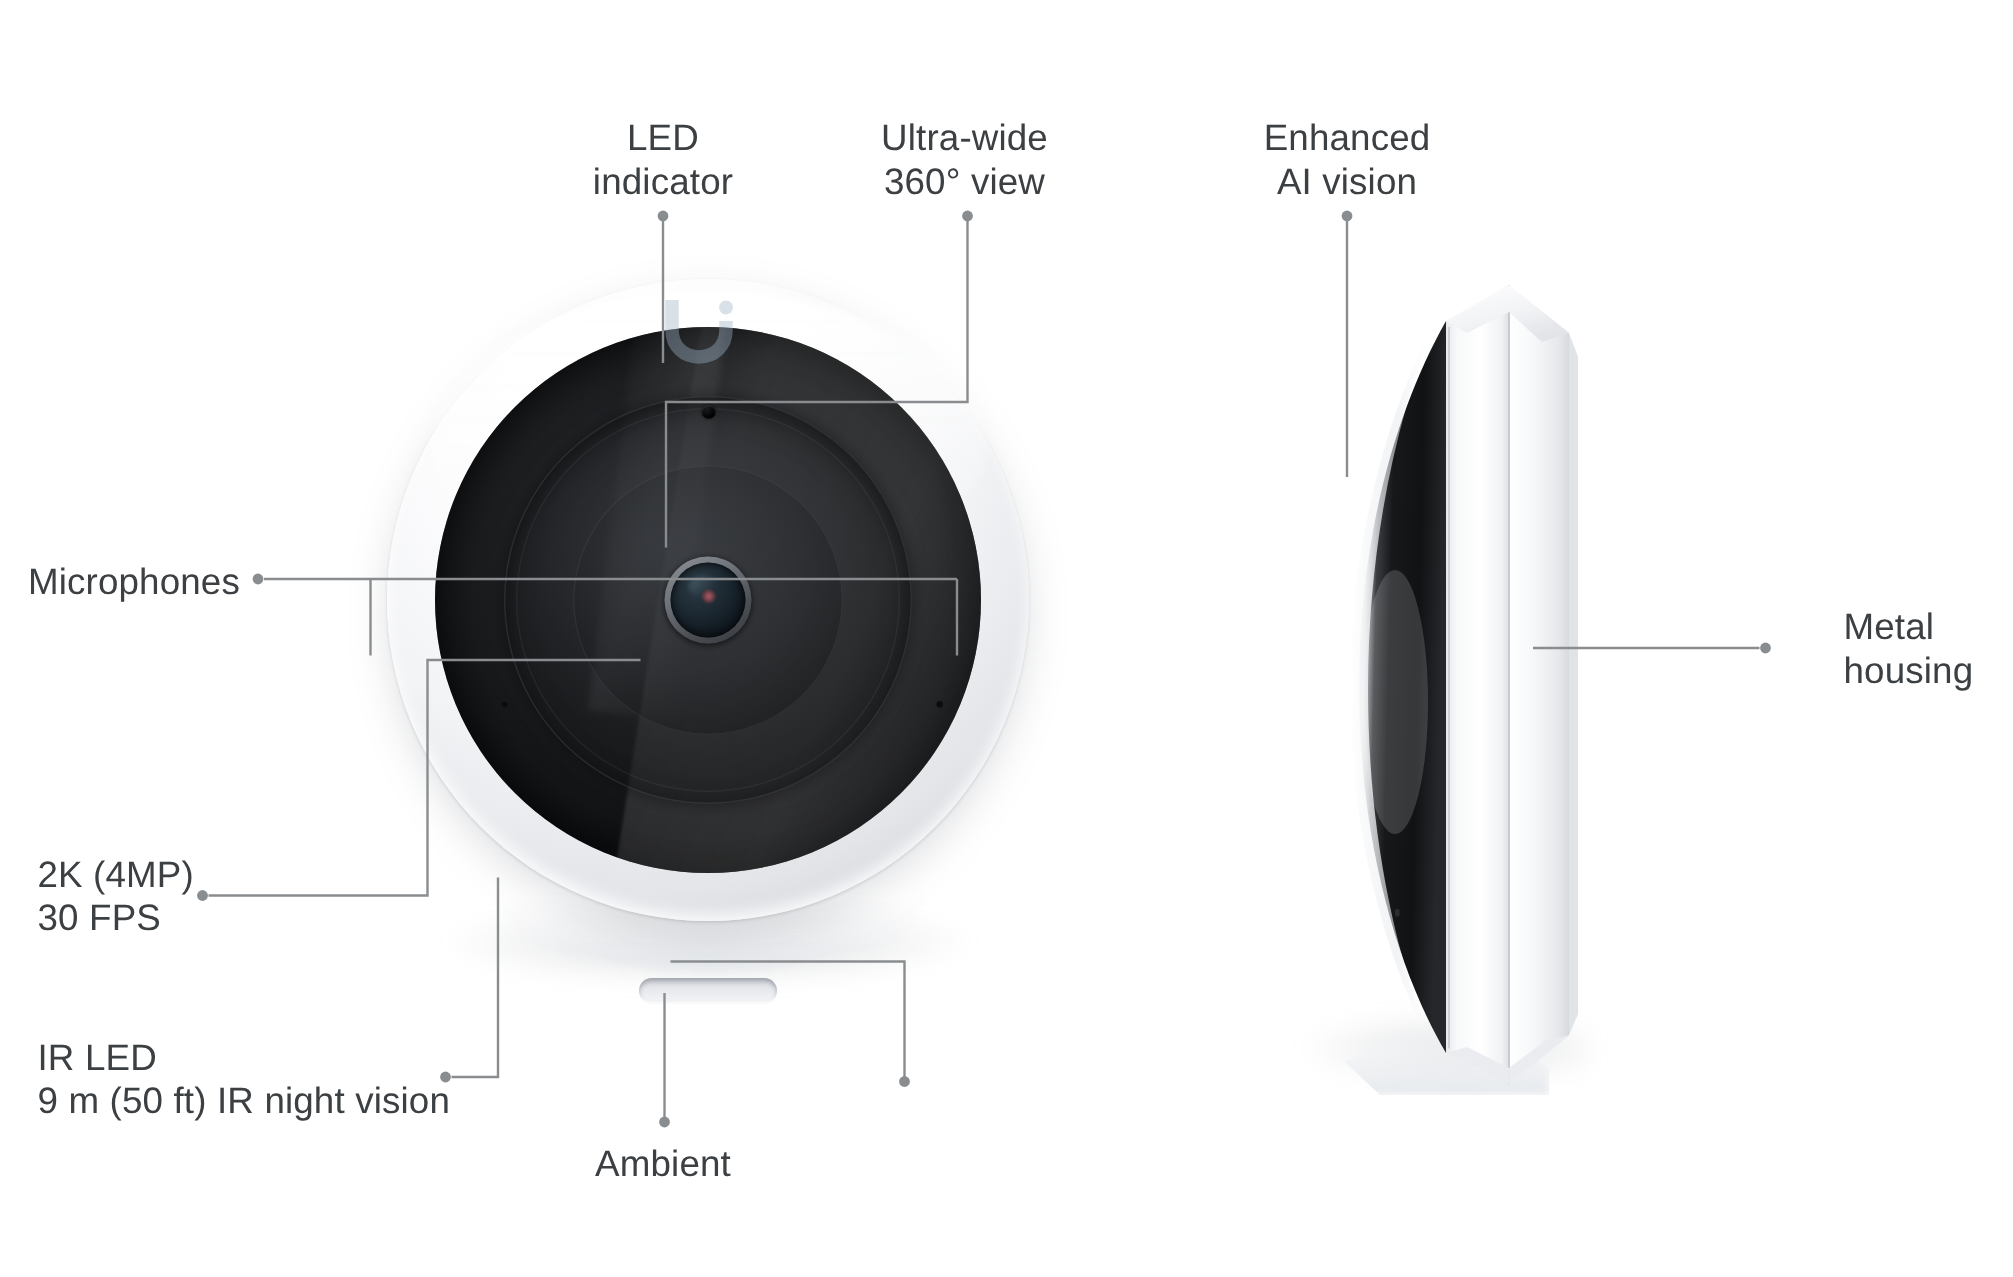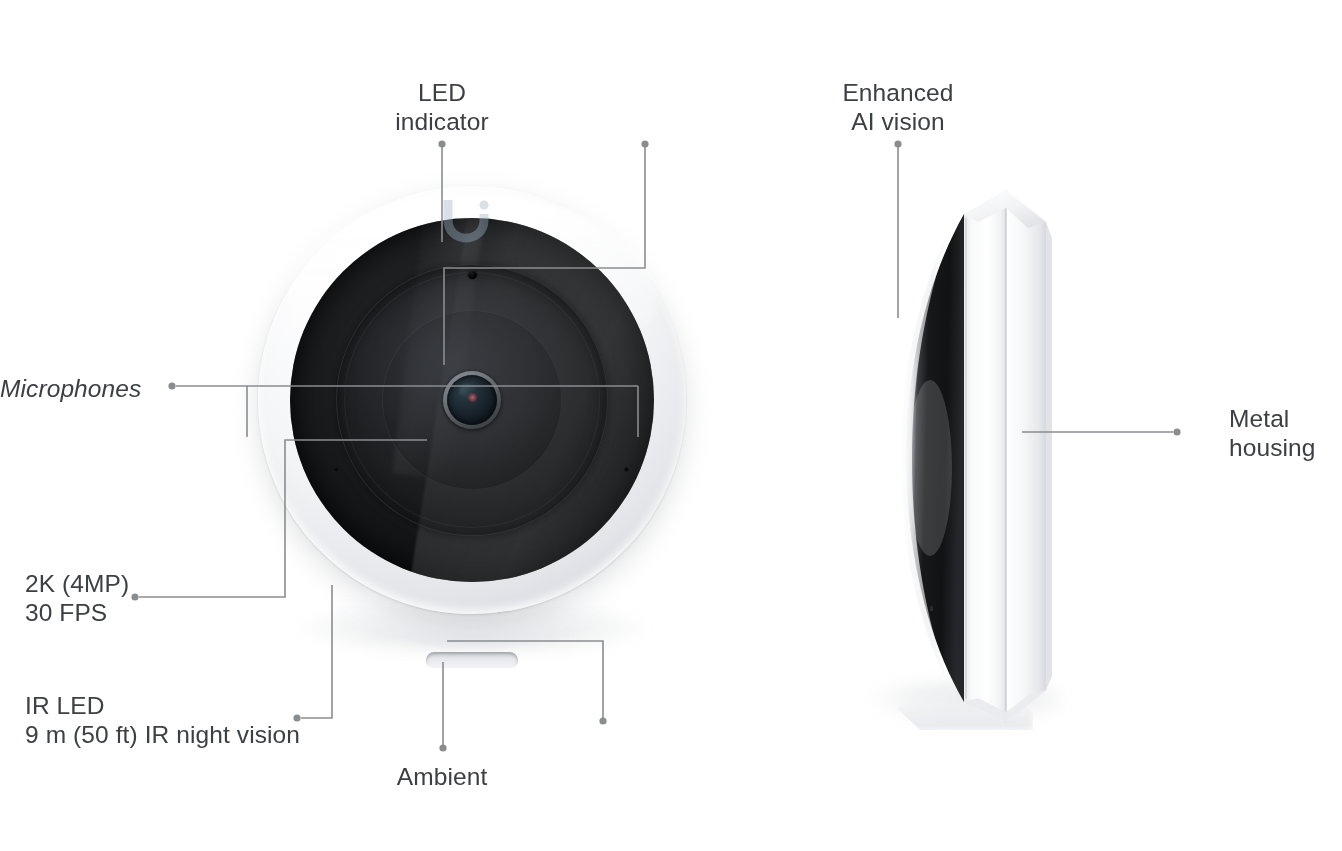--- a/index.html
+++ b/index.html
@@ -24,21 +24,21 @@
   .callout {
     position: absolute;
     color: #3c4043;
     font-size: 24.5px;
     line-height: 29px;
     letter-spacing: 0.1px;
     white-space: pre-line;
     font-weight: 400;
   }
   .callout.c-center { text-align: center; transform: translateX(-50%); }
-  .callout.c-right  { text-align: left; font-style: italic; }
+  .callout.c-right  { text-align: right; }
   .callout.c-left   { text-align: left; }
 
   
   #leaders {
     position: absolute;
     left: 0; top: 0;
     width: 1342px;
     height: 851px;
     pointer-events: none;
   }
@@ -437,20 +437,22 @@
 
     <g>
       <path d="M1173 432 L1022 432"></path>
       <circle cx="1177" cy="432" r="3.6"></circle>
     </g>
   </svg>
 
   <div class="callout c-center" style="left:442px; top:78px;">LED
 indicator</div>
 
+  <div class="callout c-center" style="left:643px; top:78px;">Ultra-wide
+360° view</div>
 
   <div class="callout c-center" style="left:898px; top:78px;">Enhanced
 AI vision</div>
 
   <div class="callout c-right" style="left:0px; top:374px; width:160px;">Microphones</div>
 
   <div class="callout c-left" style="left:25px; top:569px;">2K (4MP)
 30 FPS</div>
 
   <div class="callout c-left" style="left:25px; top:691px;">IR LED

